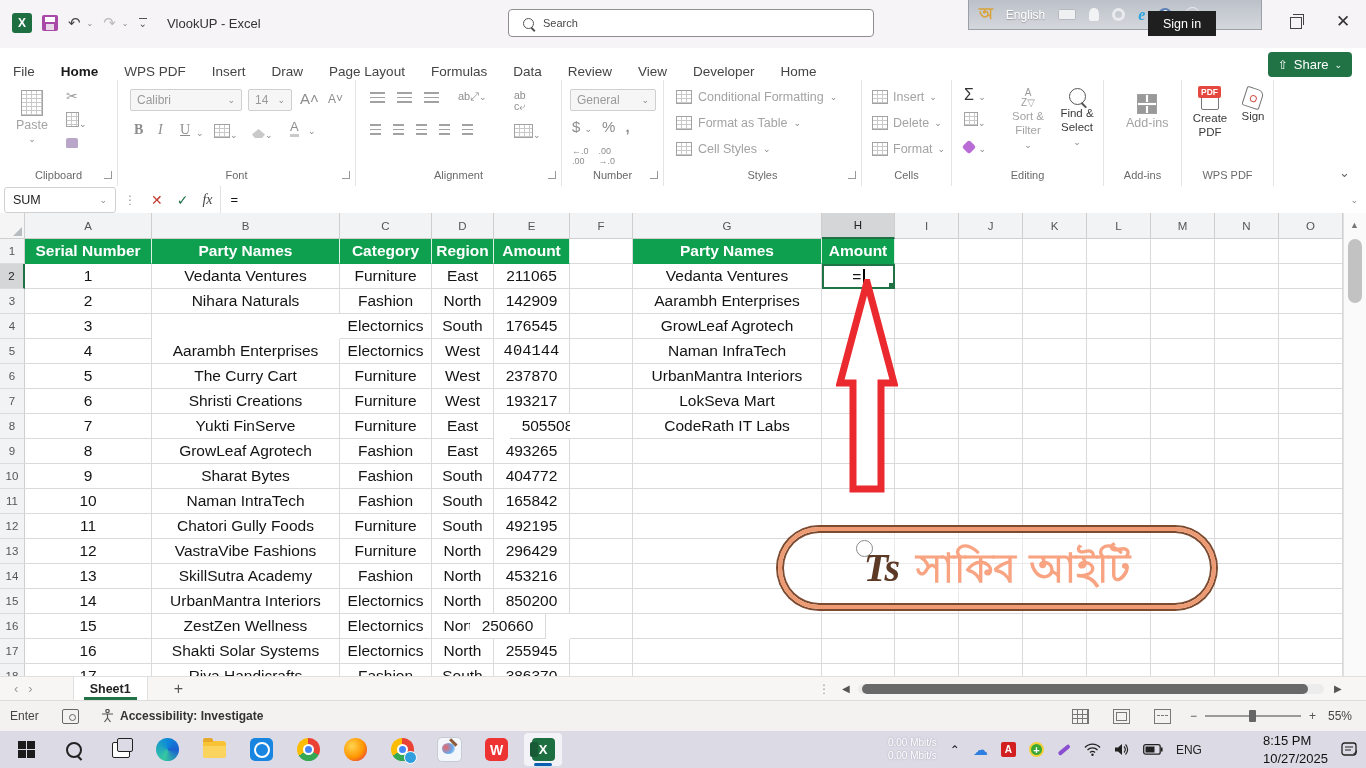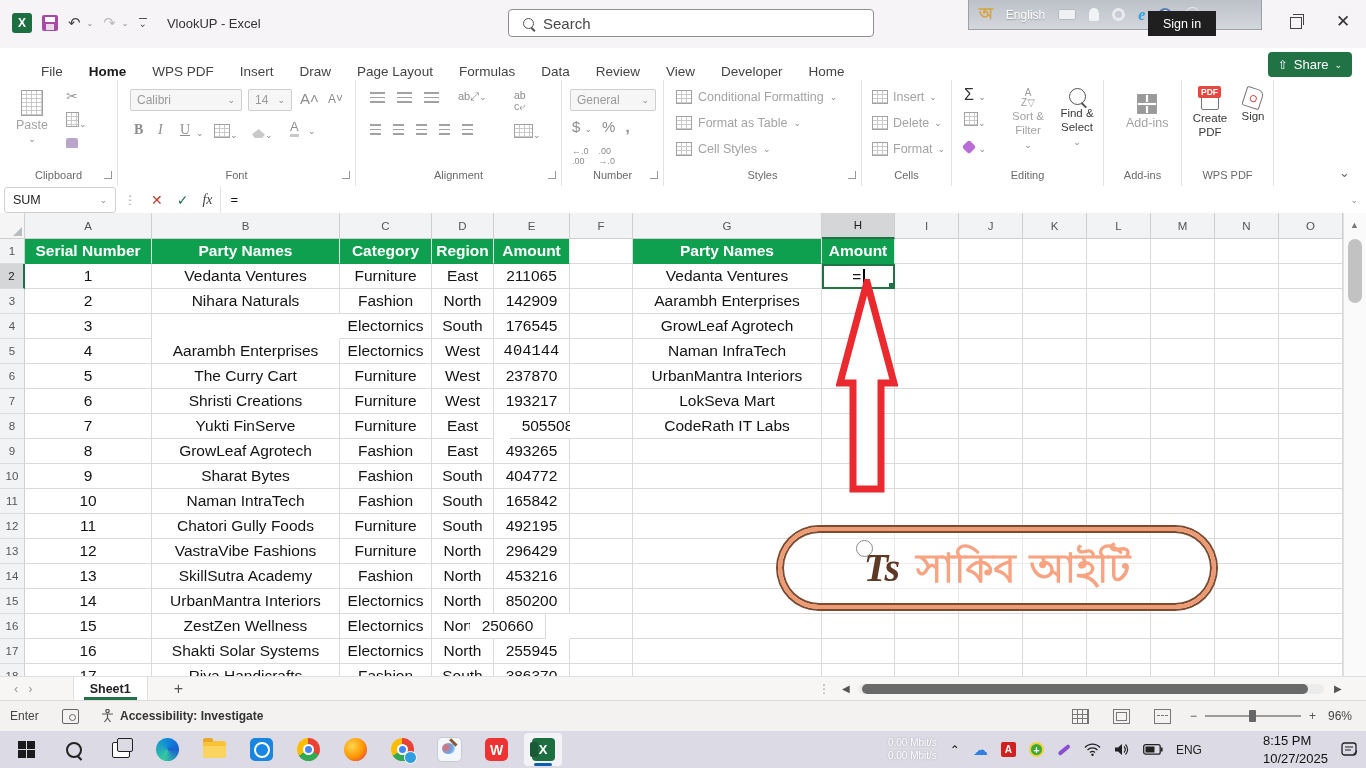--- a/index.html
+++ b/index.html
@@ -15,39 +15,39 @@
   .saveicon:before{content:"";position:absolute;left:3px;top:2px;width:10px;height:5px;background:#fff;}
   .saveicon:after{content:"";position:absolute;left:4px;top:9px;width:8px;height:6px;background:#e8d8e8;}
   .undo{font-size:15px;color:#444;} .redo{font-size:15px;color:#bbb;}
   .ddm{font-size:8px;color:#888;margin-left:-4px;}
   .custbar{font-size:10px;color:#555;border-top:1.5px solid #555;line-height:8px;padding-top:1px;}
   .apptitle{font-size:13px;color:#333;margin-left:10px;}
   .searchbox{position:absolute;left:508px;top:9px;width:366px;height:28px;background:#fff;
              border:1px solid #8f8f8f;border-radius:4px;display:flex;align-items:center;gap:9px;padding-left:14px;box-sizing:border-box;}
   .mag{width:9px;height:9px;border:1.5px solid #555;border-radius:50%;position:relative;flex:0 0 auto;}
   .mag:after{content:"";position:absolute;left:8px;top:8px;width:5px;height:1.5px;background:#555;transform:rotate(45deg);transform-origin:0 0;}
-  .searchtext{font-size:15px;color:#474747;}
+  .searchtext{font-size:11px;color:#474747;}
   .langbar{position:absolute;left:968px;top:0;width:294px;height:30px;background:linear-gradient(#bcc1c9,#d4d7dc);
            border:1px solid #9aa0a8;border-top:none;box-sizing:border-box;display:flex;align-items:center;gap:13px;padding:0 10px;}
   .bengali-a{color:#d9a33c;font-weight:bold;font-size:16px;font-family:"DejaVu Sans",sans-serif;}
   .langname{color:#fff;font-size:12px;text-shadow:0 1px 1px rgba(0,0,0,.25);}
   .kbicon{width:18px;height:11px;background:#eef0f2;border-radius:2px;box-shadow:inset 0 0 0 1px #b6bac0;}
   .imeicon{width:10px;height:13px;background:#f2f3f5;border-radius:45% 45% 20% 20%;}
   .gearicon{width:13px;height:13px;border:3px solid #e9ebee;border-radius:50%;box-sizing:border-box;}
   .ieicon{color:#2aa5e0;font-size:16px;font-weight:bold;font-style:italic;font-family:"Liberation Serif",serif;}
   .helpicon{width:14px;height:14px;border-radius:50%;background:#5b7fb5;color:#fff;font-size:10px;display:flex;align-items:center;justify-content:center;}
   .pwricon{width:13px;height:13px;border:1.5px solid #eceef1;border-radius:50%;position:relative;}
   .signin-tip{position:absolute;left:1148px;top:11px;width:68px;height:25px;background:#1f1f1f;color:#fff;
               font-size:12.5px;display:flex;align-items:center;justify-content:center;z-index:5;}
   .winrestore{position:absolute;left:1290px;top:17px;width:10px;height:10px;border:1.2px solid #444;}
   .winrestore:before{content:"";position:absolute;left:2px;top:-4px;width:10px;height:10px;border:1.2px solid #444;border-bottom:none;border-left:none;}
   .winclose{position:absolute;left:1336px;top:11px;font-size:17px;color:#333;}
   
   .menubar{position:absolute;left:0;top:48px;width:1366px;height:32px;background:#fff;display:flex;align-items:center;}
-  #menu-tabs{display:flex;gap:0;padding-left:28px;margin-top:17px;}
+  #menu-tabs{display:flex;gap:0;padding-left:0;margin-top:17px;}
   .mtab{font-size:13.5px;color:#444;padding:7px 13px 9px;position:relative;white-space:nowrap;}
   .mtab.active{color:#1a1a1a;font-weight:bold;}
   .mtab.active:after{content:"";position:absolute;left:12px;right:12px;bottom:2px;height:3px;background:#217346;border-radius:2px;}
   .sharebtn{position:absolute;right:14px;top:4px;height:25px;background:#217346;color:#fff;border-radius:4px;
             font-size:13px;display:flex;align-items:center;gap:6px;padding:0 10px;}
   .shareic{font-size:12px;} .sharedd{font-size:9px;}
   
   .ribbon{position:absolute;left:0;top:80px;width:1366px;height:106px;background:#fff;border-bottom:1px solid #d8d8d8;}
   .rg{position:absolute;top:0;height:106px;border-right:1px solid #e4e4e4;box-sizing:border-box;}
   .rglabel{position:absolute;bottom:5px;left:0;right:0;text-align:center;font-size:11px;color:#6a6a6a;}
@@ -762,21 +762,21 @@
       <span class="vb pb"></span>
     </div>
     <div class="zoomwrap">
       <span>−</span>
       <span class="ztrack">
           <span class="znotch"></span>
           <span class="zthumb"></span>
         </span>
       <span>+</span>
     </div>
-    <span class="zpct">96%</span>
+    <span class="zpct">55%</span>
   </div>
 
   <div class="taskbar">
     <div class="tb-left">
       <span class="tbi">
           <span class="winlogo">
             <span></span>
             <span></span>
             <span></span>
             <span></span>

